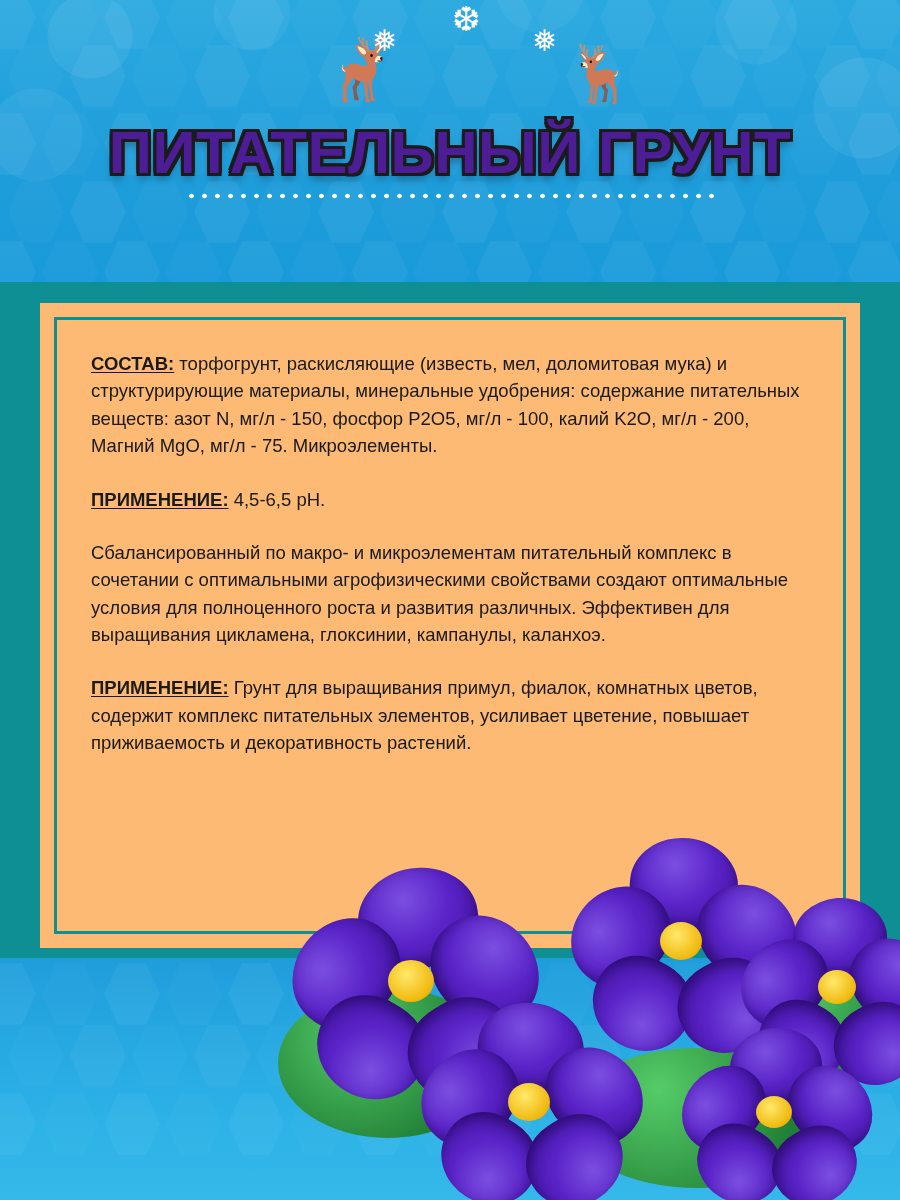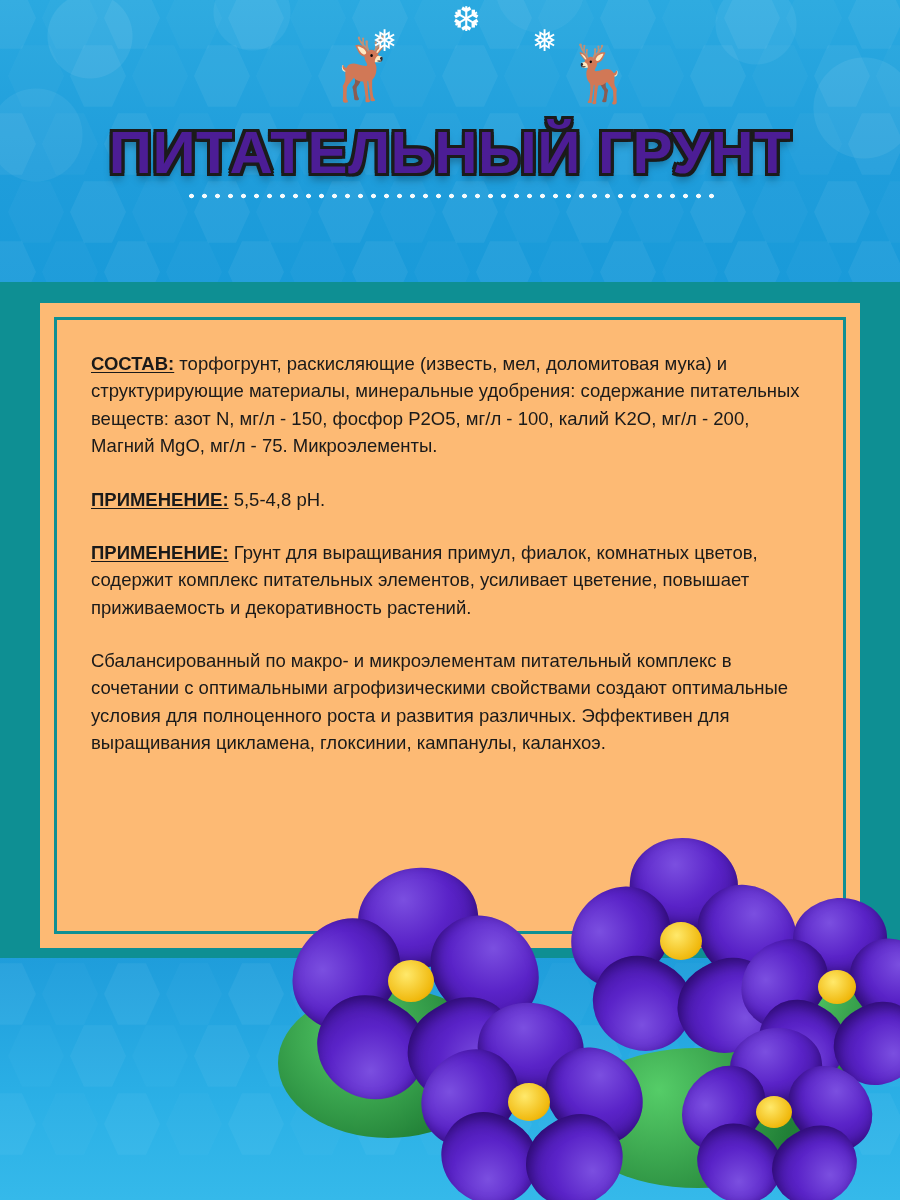--- a/index.html
+++ b/index.html
@@ -348,29 +348,29 @@
   </div>
 
   <div class="card-outer">
     <div class="card-inner">
 
       <p class="tight">
         <span class="lbl">СОСТАВ:</span><span> торфогрунт, раскисляющие (известь, мел, доломитовая мука) и структурирующие материалы, минеральные удобрения: содержание питательных веществ: азот N, мг/л - 150,  фосфор P2O5, мг/л - 100, калий K2O, мг/л - 200, Магний MgO, мг/л - 75. Микроэлементы.</span>
       </p>
 
       <p class="tight">
-        <span class="lbl">ПРИМЕНЕНИЕ:</span><span> 5,5-4,8 pH.</span>
+        <span class="lbl">ПРИМЕНЕНИЕ:</span><span> 4,5-6,5 pH.</span>
+      </p>
+
+      <p class="tight">
+        <span>Сбалансированный по макро- и микроэлементам питательный комплекс в сочетании с оптимальными агрофизическими свойствами создают оптимальные условия для полноценного роста и развития различных. Эффективен для выращивания цикламена, глоксинии, кампанулы, каланхоэ.</span>
       </p>
 
       <p class="tight">
         <span class="lbl">ПРИМЕНЕНИЕ:</span><span> Грунт для выращивания примул, фиалок, комнатных цветов, содержит комплекс питательных элементов, усиливает  цветение, повышает приживаемость и декоративность растений.</span>
-      </p>
-
-      <p class="tight">
-        <span>Сбалансированный по макро- и микроэлементам питательный комплекс в сочетании с оптимальными агрофизическими свойствами создают оптимальные условия для полноценного роста и развития различных. Эффективен для выращивания цикламена, глоксинии, кампанулы, каланхоэ.</span>
       </p>
 
 
     </div>
   </div>
 
   <div class="flowers">
     <div class="leafpad" style="left:10px;  top:150px; width:220px; height:150px;"></div>
     <div class="leafpad" style="left:300px; top:210px; width:260px; height:140px;"></div>
     <div class="leafpad" style="left:470px; top:120px; width:180px; height:120px;"></div>

